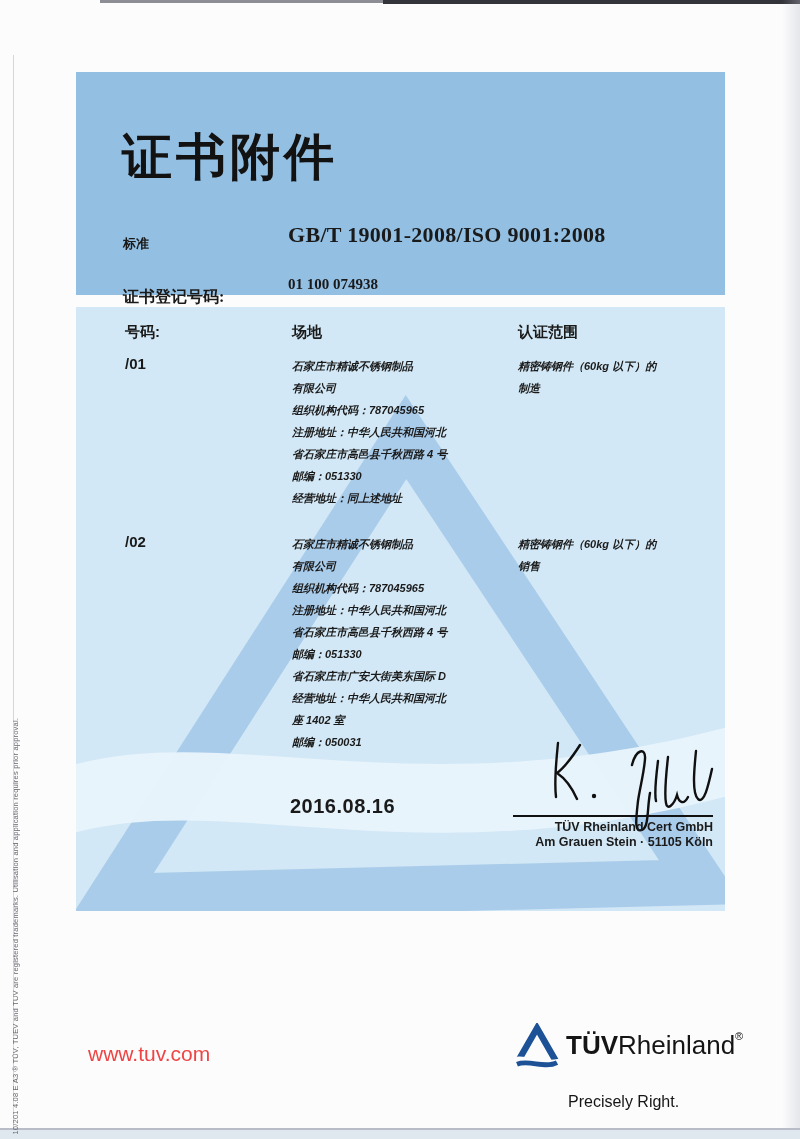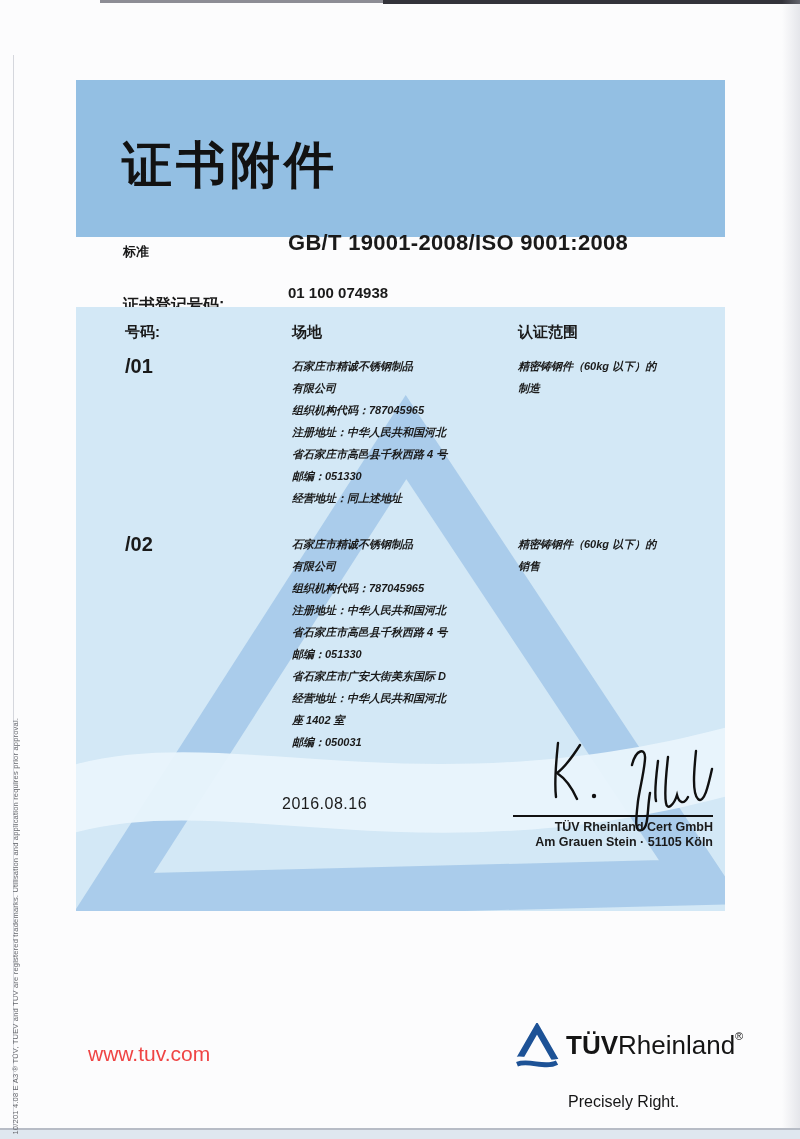--- a/index.html
+++ b/index.html
@@ -11,43 +11,43 @@
   }
   .abs{position:absolute;}
   
   .scan-top-a{left:100px;top:0;width:300px;height:3px;background:#8d8d95;}
   .scan-top-b{left:383px;top:0;width:417px;height:4px;background:#33333a;}
   .scan-left-line{left:13px;top:55px;width:1px;height:1075px;background:rgba(150,155,168,.38);}
   .scan-right{right:0;top:0;width:18px;height:1139px;background:linear-gradient(to right,rgba(190,193,204,0),rgba(185,188,200,.35));}
   .scan-bottom-line{left:0;top:1128px;width:800px;height:2px;background:#b7bcc6;}
   .scan-bottom-strip{left:0;top:1130px;width:800px;height:9px;background:#dfe7ef;}
   
-  .hdr-block{left:76px;top:80px;width:649px;height:157px;background:#93bfe3;}
+  .hdr-block{left:76px;top:72px;width:649px;height:223px;background:#93bfe3;font-family:Liberation Serif, serif;}
   .doc-title{left:46px;top:52px;font-size:50px;font-weight:700;color:#121212;letter-spacing:4px;}
   .lbl-std{left:47px;top:163px;font-size:13px;font-weight:700;}
   .val-std{left:212px;top:150px;font-size:22px;font-weight:700;letter-spacing:.3px;}
   .lbl-reg{left:47px;top:203px;font-size:16px;font-weight:700;margin-top:12px;}
   .val-reg{left:212px;top:204px;font-size:15px;font-weight:600;}
   
   .body-block{left:76px;top:307px;width:649px;height:604px;background:#d3e8f6;overflow:hidden;}
   .wm,.swoosh{position:absolute;left:0;top:0;width:649px;height:685px;pointer-events:none;}
   .th{font-size:15px;font-weight:700;top:16px;}
   .th-num{left:49px;}
   .th-site{left:216px;}
   .th-scope{left:442px;}
-  .cellnum{font-size:20px;font-weight:600;width:60px;}
+  .cellnum{font-size:15px;font-weight:600;width:60px;}
   .tline{font-size:11px;line-height:22px;font-weight:600;white-space:nowrap;font-style:italic;}
   .sitecol{width:230px;}
   .scopecol{width:220px;}
   .r1{top:48px;}
   .r2{top:226px;}
   .colnum{left:49px;}
   .colsite{left:216px;}
   .colscope{left:442px;}
-  .date{left:206px;top:488px;font-size:16px;font-weight:400;letter-spacing:.5px;}
+  .date{left:214px;top:488px;font-size:20px;font-weight:700;letter-spacing:.5px;}
   .sig-svg{left:470px;top:428px;width:170px;height:100px;}
   .sig-line{left:437px;top:508px;width:200px;height:2px;background:#111;}
   .sig-org{left:397px;top:513px;width:240px;text-align:right;font-size:12.5px;font-weight:600;}
   .sig-addr{left:397px;top:528px;width:240px;text-align:right;font-size:12.5px;font-weight:600;}
   .page-ind{left:556px;top:676px;font-size:14px;font-weight:700;}
   
   .foot-url{left:88px;top:1042px;font-size:21px;color:#ef4444;}
   .logo-icon{left:513px;top:1023px;width:48px;height:52px;}
   .brand{left:566px;top:1030px;font-size:26px;color:#151515;white-space:nowrap;}
   .brand b{font-weight:700;}

